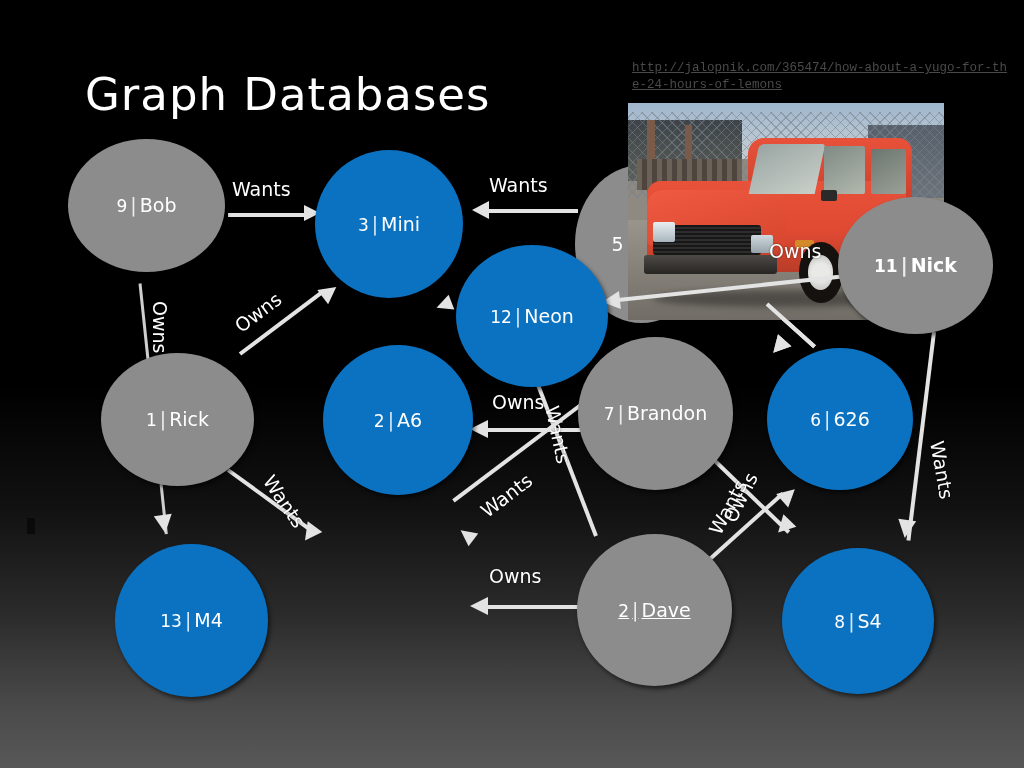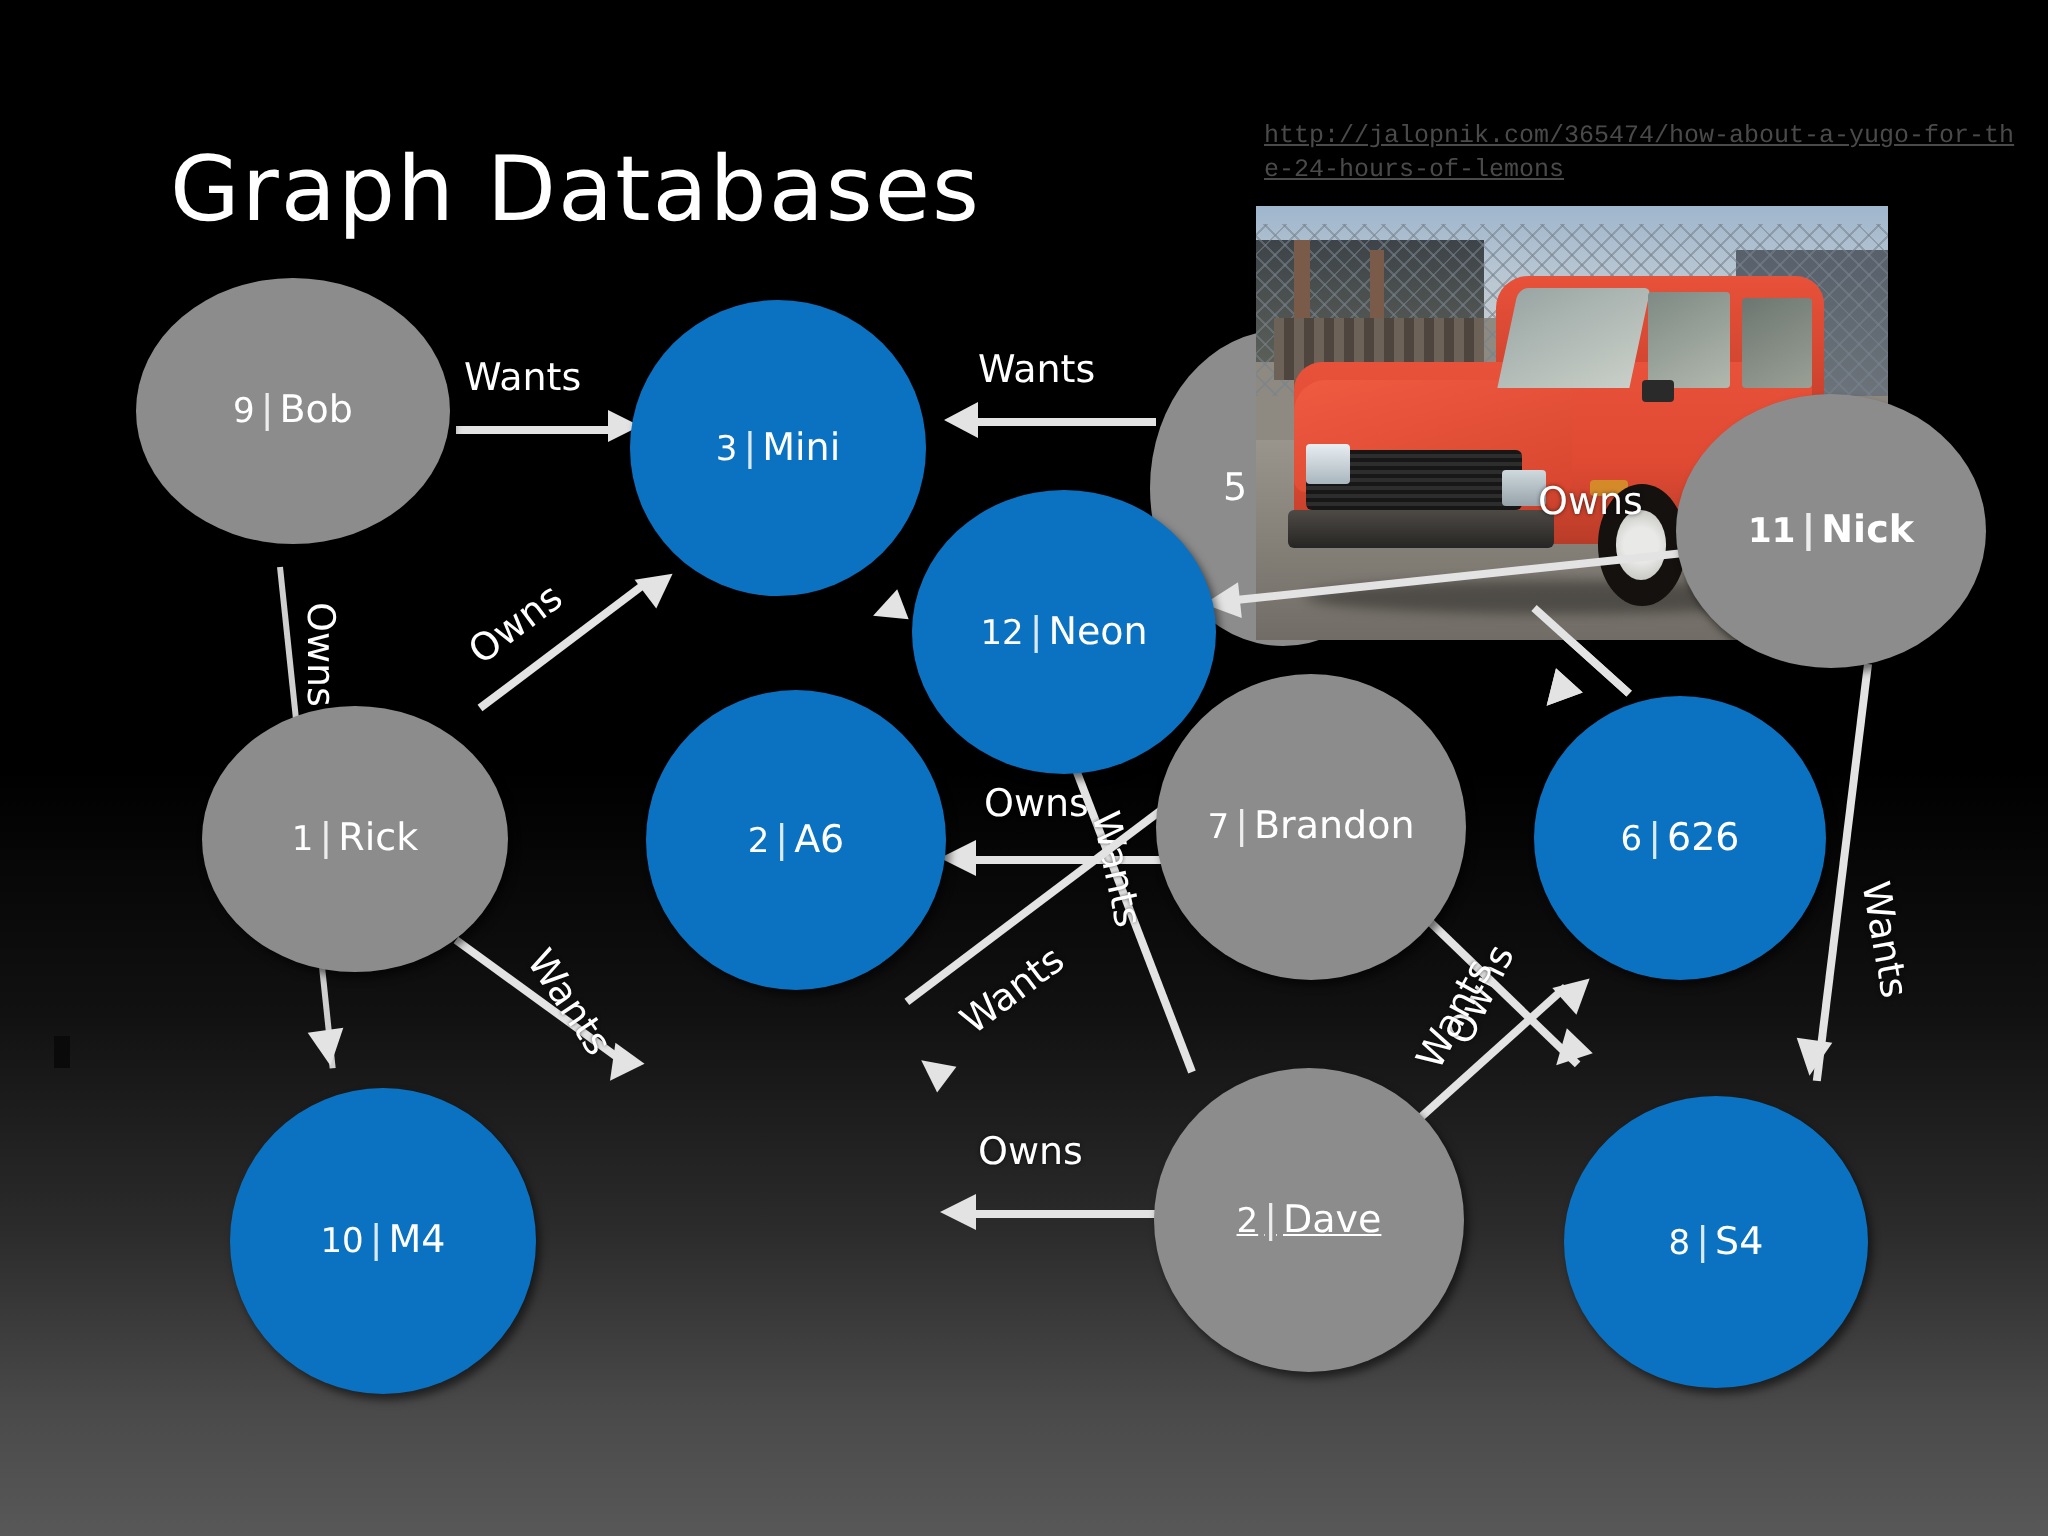--- a/index.html
+++ b/index.html
@@ -241,21 +241,21 @@
 
   <div class="node gray" style="left:578px;top:337px;width:155px;height:153px;">
     <span class="lbl"><span class="num">7</span><span class="bar">|</span>Brandon</span>
   </div>
 
   <div class="node blue" style="left:767px;top:348px;width:146px;height:142px;">
     <span class="lbl"><span class="num">6</span><span class="bar">|</span>626</span>
   </div>
 
   <div class="node blue" style="left:115px;top:544px;width:153px;height:153px;">
-    <span class="lbl"><span class="num">10</span><span class="bar">|</span>M4</span>
+    <span class="lbl"><span class="num">13</span><span class="bar">|</span>M4</span>
   </div>
 
 
   <div class="node gray" style="left:577px;top:534px;width:155px;height:152px;text-decoration:underline;">
     <span class="lbl"><span class="num">2</span><span class="bar">|</span>Dave</span>
   </div>
 
   <div class="node blue" style="left:782px;top:548px;width:152px;height:146px;">
     <span class="lbl"><span class="num">8</span><span class="bar">|</span>S4</span>
   </div>

